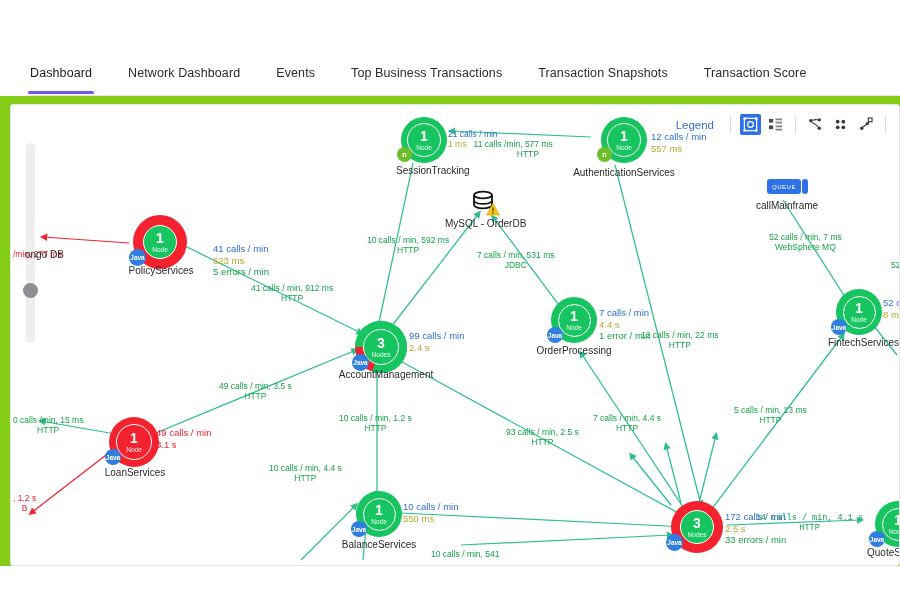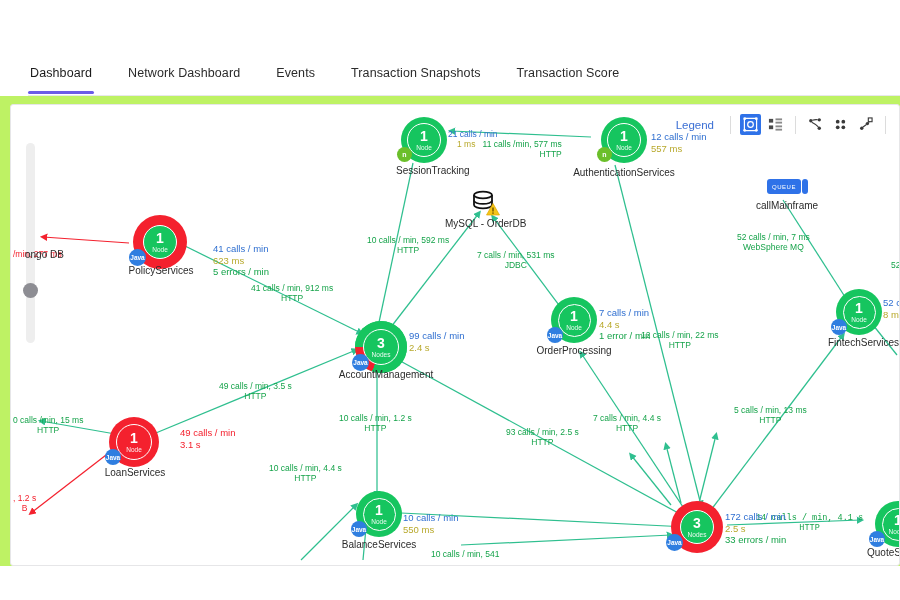--- a/index.html
+++ b/index.html
@@ -1,19 +1,19 @@
 <!DOCTYPE html>
 <html><head>
 <meta charset="utf-8">
 <style>
   * { box-sizing: border-box; margin:0; padding:0; }
   html,body { width:900px; height:600px; background:#ffffff;
     font-family:"Liberation Sans", sans-serif; overflow:hidden; }
 
-  .page { position:relative; width:900px; height:600px; background:#bef264; }
+  .page { position:relative; width:900px; height:600px; background:#84cc16; }
 
   
   .topgap { height:50px; background:#fff; }
 
   
   .tabbar { position:relative; height:46px; background:#fff;
             display:flex; align-items:center; padding-left:30px; gap:0; }
   .tab { font-size:12.5px; color:#2b2b2b; padding:0 22px 0 0; margin-right:14px;
          position:relative; white-space:nowrap; letter-spacing:.1px; }
   .tab.active { color:#1a1a1a; }
@@ -66,21 +66,21 @@
   .badge.java { background:#2f7ee0; }
   .badge.nodejs { background:#6bbf2a; }
 
   .nodelabel { position:absolute; font-size:10px; color:#2b2b2b;
                white-space:nowrap; text-align:center; }
 
   .metric { position:absolute; font-size:9.5px; line-height:11.5px;
             white-space:nowrap; color:#2f6fd0; }
   .metric .ms { color:#b8a92c; }
   .metric .err { color:#16a34a; }
-  .metric.red { color:#f4212e;margin-left:24px; }
+  .metric.red { color:#f4212e; }
   .metric.red .ms { color:#f4212e; }
 
   .edgelabel { position:absolute; font-size:8.5px; line-height:10px;
                color:#16a34a; white-space:nowrap; text-align:center; }
   .edgelabel.blue { color:#2f6fd0; }
   .edgelabel.red { color:#f4212e; }
 
   
   .dbicon { position:absolute; width:26px; height:26px; }
   .queueicon { position:absolute; width:34px; height:15px;
@@ -95,20 +95,21 @@
 <body>
 
 <div class="page">
 
   <div class="topgap"></div>
 
   <div class="tabbar">
     <div class="tab active">Dashboard</div>
     <div class="tab">Network Dashboard</div>
     <div class="tab">Events</div>
+    <div class="tab">Top Business Transactions</div>
     <div class="tab">Transaction Snapshots</div>
     <div class="tab">Transaction Score</div>
     <div class="tabbar-underline"></div>
   </div>
 
   <div class="panel">
 
 
     <div class="toolbar">
       <span class="legend-link">Legend</span>
@@ -220,21 +221,21 @@
 
         <line x1="118" y1="138" x2="32" y2="132" marker-end="url(#ar)"></line>
 
         <line x1="108" y1="340" x2="20" y2="408" marker-end="url(#ar)"></line>
       </g>
     </svg>
 
     <div class="edgelabel blue" style="left:437px; top:24px; text-align:left;">
       <span style="color:#2f6fd0;">21 calls / min</span>
     </div>
-    <div class="edgelabel" style="left:446px; top:34px; text-align:right;">
+    <div class="edgelabel" style="left:437px; top:34px; text-align:center;">
       <span style="color:#b8a92c;">1 ms</span>
       <span style="color:#16a34a;">&nbsp;</span>
       <span>11 calls /min, 577 ms</span><br>
       <span style="margin-left:55px; display:inline-block;">HTTP</span>
     </div>
 
     <div class="edgelabel" style="left:356px; top:130px;">
       <span>10 calls / min, 592 ms</span><br>
       <span>HTTP</span>
     </div>
@@ -277,21 +278,21 @@
     <div class="edgelabel" style="left:582px; top:308px;">
       <span>7 calls / min, 4.4 s</span><br>
       <span>HTTP</span>
     </div>
 
     <div class="edgelabel" style="left:723px; top:300px;">
       <span>5 calls / min, 13 ms</span><br>
       <span>HTTP</span>
     </div>
 
-    <div class="edgelabel" style="left:726px; top:127px;">
+    <div class="edgelabel" style="left:758px; top:127px;">
       <span>52 calls / min, 7 ms</span><br>
       <span>WebSphere MQ</span>
     </div>
 
     <div class="edgelabel" style="left:745px; top:408px;font-family:Liberation Mono, monospace;">
       <span>14 calls / min, 4.1 s</span><br>
       <span>HTTP</span>
     </div>
 
     <div class="edgelabel" style="left:2px; top:310px;">
@@ -447,21 +448,21 @@
     <div class="node" style="left:345px; top:386px;">
       <div class="ring" style="width:46px;height:46px;background:#16c55f;">
         <div class="ring-inner" style="width:33px;height:33px;background:#16c55f;border:1.5px solid #fff;">
           <span class="num">1</span>
           <span class="nod">Node</span>
         </div>
       </div>
       <div class="badge java" style="width:16px;height:16px;left:-5px;top:30px;font-size:6.5px;">Java</div>
     </div>
     <div class="nodelabel" style="left:320px; top:434px; width:96px;">BalanceServices</div>
-    <div class="metric" style="left:392px; top:407px;">
+    <div class="metric" style="left:392px; top:396px;">
       <span>10 calls / min</span><br>
       <span class="ms">550 ms</span>
     </div>
 
     <div class="node" style="left:660px; top:396px;">
       <div class="ring" style="width:52px;height:52px;background:#f4212e;">
         <div class="ring-inner" style="width:34px;height:34px;background:#16c55f;border:1.5px solid #fff;">
           <span class="num">3</span>
           <span class="nod">Nodes</span>
         </div>

